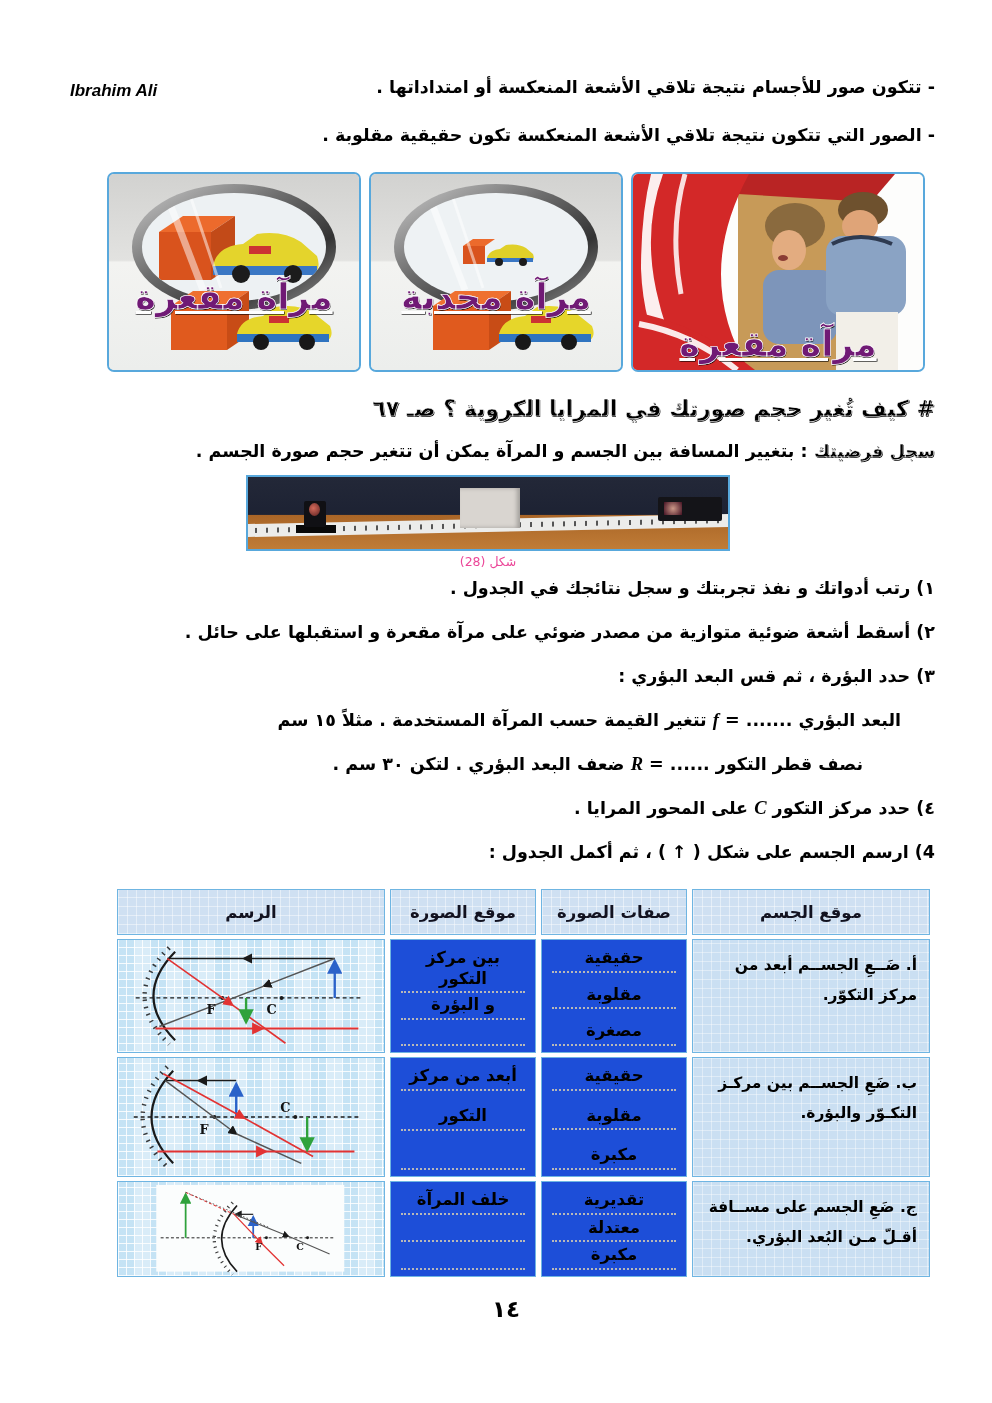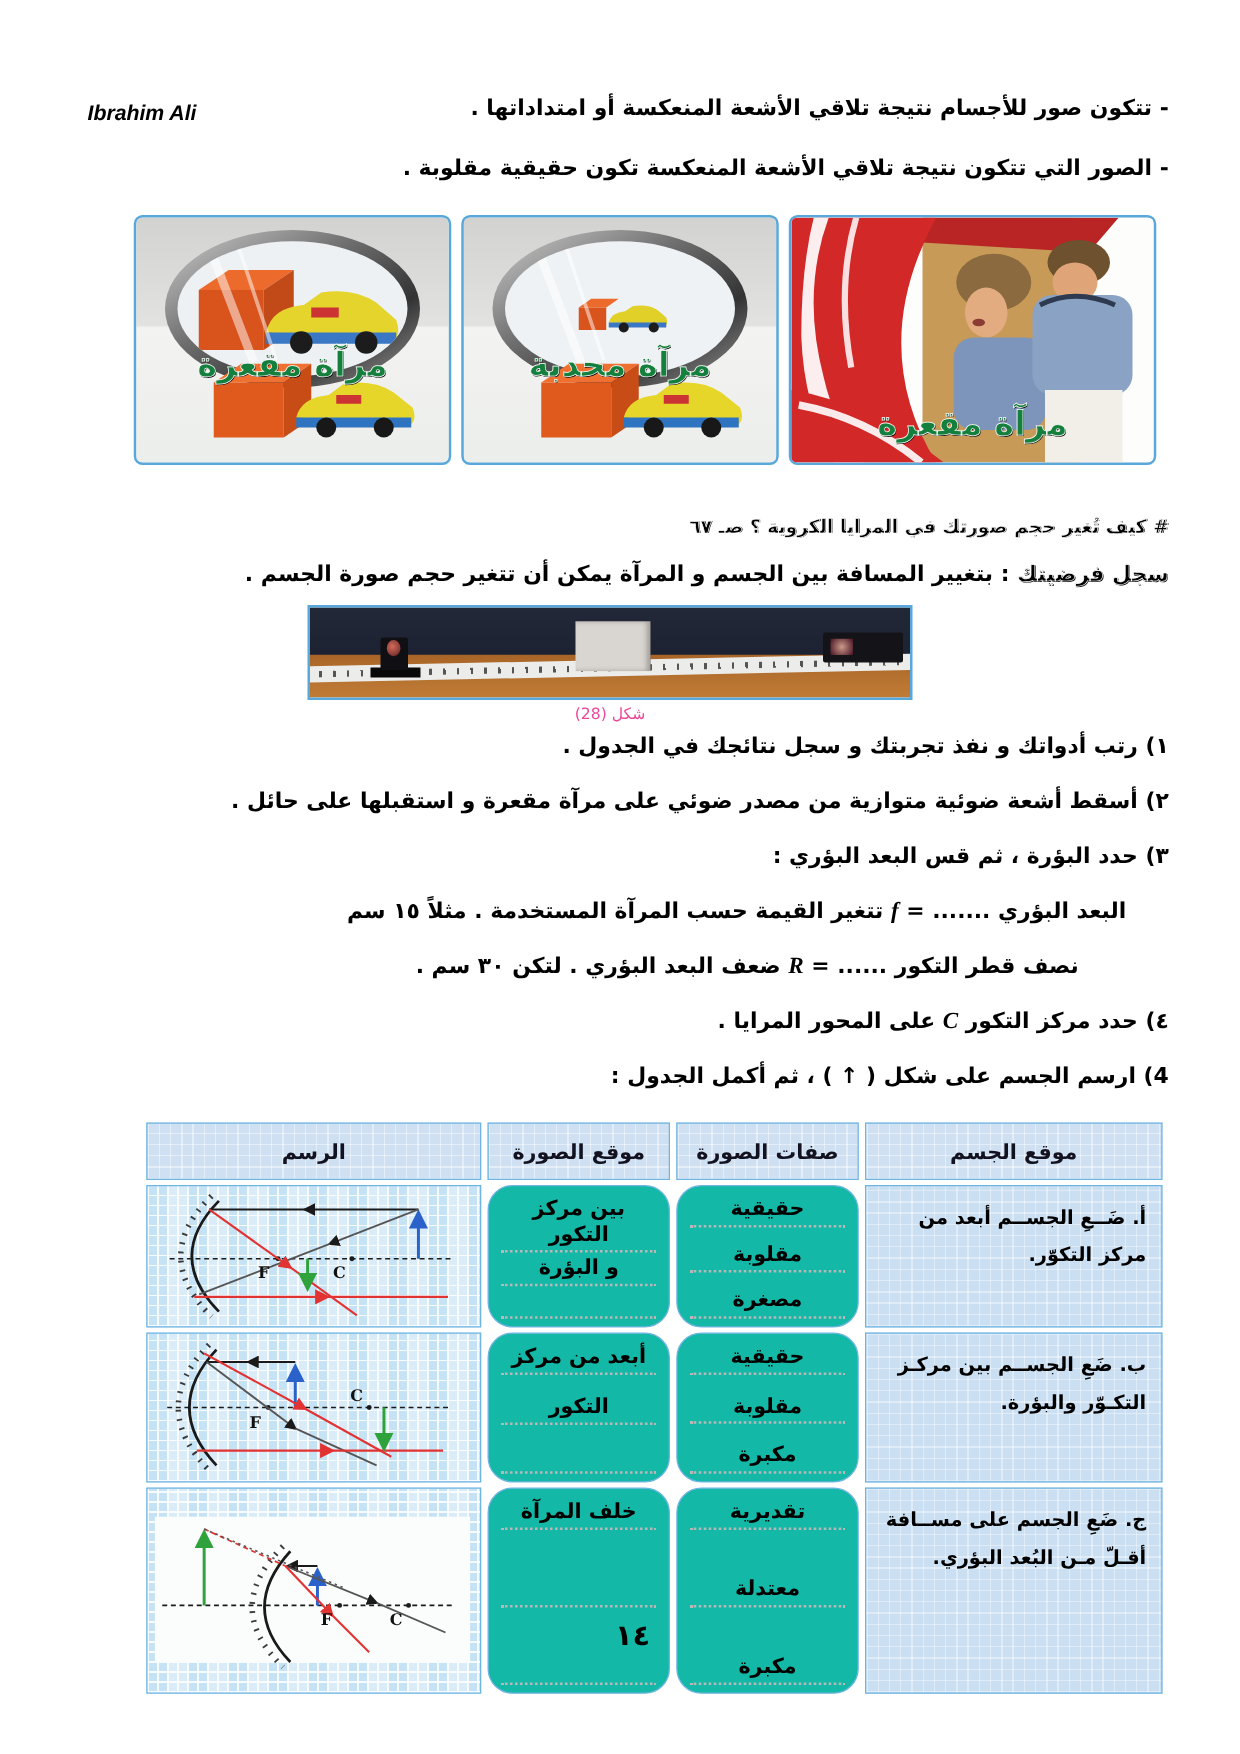--- a/index.html
+++ b/index.html
@@ -11,26 +11,26 @@
   
   .bullets{margin-top:12px;}
   .bullet{font-size:17.5px;font-weight:bold;line-height:22px;margin-bottom:26px;text-align:right;}
   
   .photo-row{direction:ltr;display:flex;gap:8px;margin:6px 0 0 0;padding-left:50px;align-items:flex-start;}
   .photo{position:relative;height:196px;border:2px solid #58a8dc;border-radius:7px;overflow:hidden;background:#eee;flex:0 0 auto;}
   .photo.toys{width:250px;}
   .photo.kids{width:290px;}
   .photo svg{display:block;width:100%;height:100%;}
   .photo-label{position:absolute;left:0;width:100%;text-align:center;
-      font-weight:bold;font-size:27px;color:#15803d;letter-spacing:1px;
-      -webkit-text-stroke:0.6px #ffffff;text-shadow:0.6px 0.6px 0 #000;}
+      font-weight:bold;font-size:35px;color:#701a75;letter-spacing:1px;
+      -webkit-text-stroke:0.6px #ffffff;text-shadow:0.6px 0.6px 0 #000;text-decoration:underline;}
   .photo.toys .photo-label{top:103px;}
   .photo.kids .photo-label{top:150px;}
   
-  .question{margin-top:40px;font-size:15px;font-weight:bold;text-align:right;
+  .question{margin-top:24px;font-size:22px;font-weight:bold;text-align:right;
       -webkit-text-stroke:0.55px #fff;text-shadow:0.7px 0.7px 0 #000;}
   .hypothesis{margin-top:20px;font-size:17.5px;font-weight:bold;text-align:right;}
   .hyp-label{-webkit-text-stroke:0.55px #fff;text-shadow:0.7px 0.7px 0 #000;}
   
   .exp-wrap{width:484px;margin:14px auto 0 auto;transform:translateX(-8px);}
   .exp{position:relative;width:480px;height:72px;border:2px solid #58a8dc;overflow:hidden;
        background:linear-gradient(180deg,#232838 0%,#1d2233 52%,#a96527 53%,#c07c36 100%);}
   .exp .ruler{position:absolute;left:-4px;right:-4px;top:58%;height:13px;background:#ececea;
        transform:rotate(-1.2deg);
        background-image:repeating-linear-gradient(90deg,#555 0 2px,transparent 2px 11px);
@@ -55,31 +55,31 @@
   
   .rtable{width:823px;margin-top:16px;border-collapse:separate;border-spacing:5px 4px;table-layout:fixed;}
   .rtable th,.rtable td{border:1.6px solid #6fb5e2;box-sizing:border-box;vertical-align:top;}
   .rtable th{height:46px;vertical-align:middle;font-size:16.5px;font-weight:bold;color:#121220;
       background-color:#cfe0f2;
       background-image:repeating-linear-gradient(90deg,rgba(255,255,255,.45) 0 1px,transparent 1px 9px),
                        repeating-linear-gradient(0deg,rgba(255,255,255,.45) 0 1px,transparent 1px 9px);}
   td.obj{background-color:#cadff2;padding:10px 12px;font-size:15.5px;font-weight:bold;line-height:1.95;
       background-image:repeating-linear-gradient(90deg,rgba(255,255,255,.4) 0 1px,transparent 1px 9px),
                        repeating-linear-gradient(0deg,rgba(255,255,255,.4) 0 1px,transparent 1px 9px);}
-  td.mid{background:#14b8a6;padding:0;border-radius:20px;}
+  td.mid{background:#1d4ed8;padding:0;}
   .cellcol{display:flex;flex-direction:column;justify-content:space-between;height:100%;
       box-sizing:border-box;padding:8px 10px 6px 10px;}
   .dotline{border-bottom:2px dotted #b8b8b8;text-align:center;font-weight:bold;font-size:16.5px;
       padding-bottom:2px;min-height:20px;line-height:1.25;}
   td.draw{padding:0;background-color:#d9ecf8;
       background-image:repeating-linear-gradient(90deg,rgba(255,255,255,.85) 0 1px,transparent 1px 8px),
                        repeating-linear-gradient(0deg,rgba(255,255,255,.85) 0 1px,transparent 1px 8px),
                        repeating-linear-gradient(90deg,rgba(160,210,238,.35) 0 16px,transparent 16px 32px);}
   td.draw svg{display:block;width:100%;height:100%;}
-  tr.r0 td{height:114px;} tr.r1 td{height:120px;} tr.r2 td{height:165px;}
+  tr.r0 td{height:114px;} tr.r1 td{height:120px;} tr.r2 td{height:96px;}
   .dl{font-family:"DejaVu Serif",serif;font-size:13px;font-weight:bold;fill:#111;}
   .pagenum{position:absolute;top:1296px;left:492px;font-size:23px;font-weight:bold;letter-spacing:4px;}
 </style>
 </head>
 <body>
 
 <div class="page">
 
   <div class="author">Ibrahim Ali</div>
 

